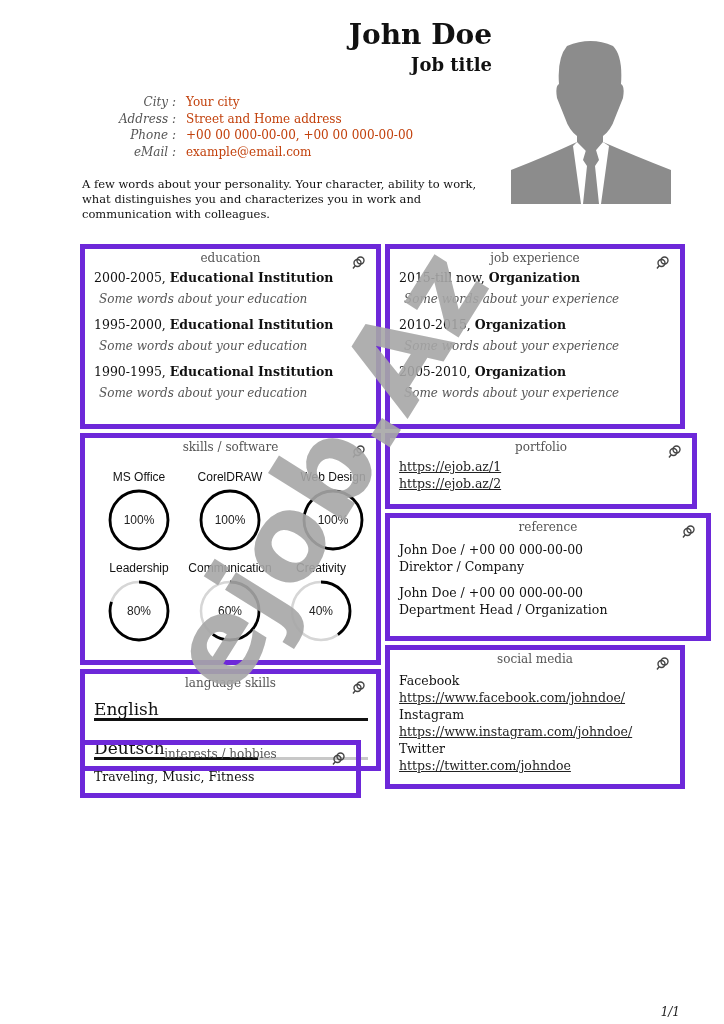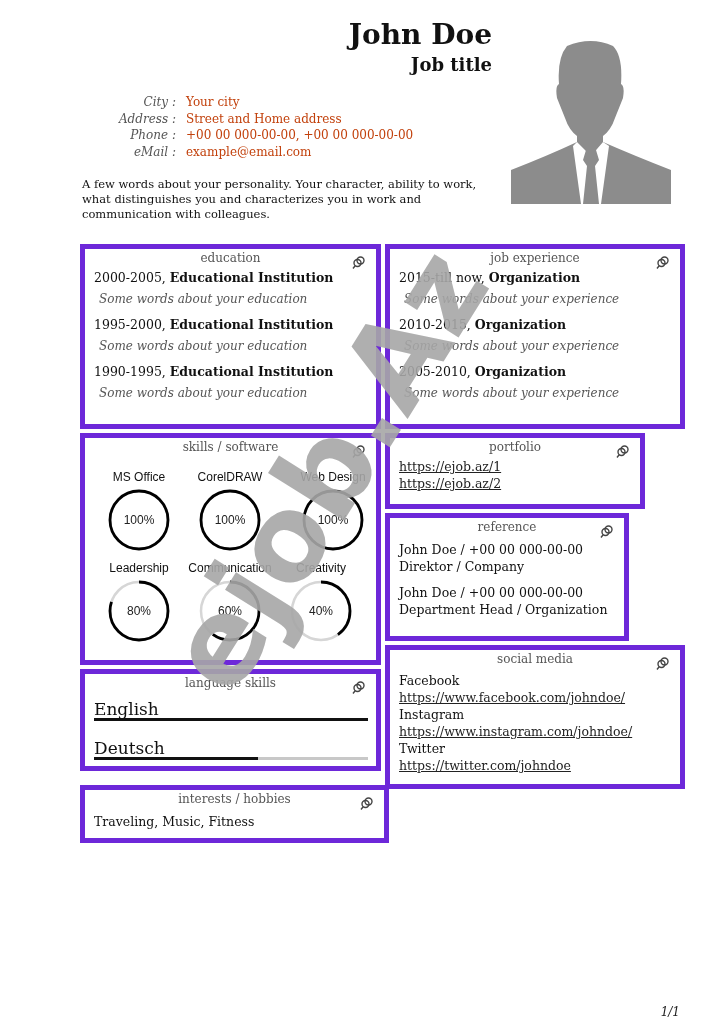--- a/index.html
+++ b/index.html
@@ -175,34 +175,34 @@
         <div class="sname">Creativity</div>
         <svg width="66" height="66">
           <circle cx="33" cy="33" r="29" fill="none" stroke="#d6d6d6" stroke-width="2.5"></circle>
           <circle cx="33" cy="33" r="29" fill="none" stroke="#000" stroke-width="2.8" stroke-dasharray="72.88494956328321 182.212373908208" transform="rotate(-90 33 33)"></circle>
           <text x="33" y="37" text-anchor="middle" font-family="Liberation Sans, sans-serif" font-size="12" fill="#222">40%</text>
         </svg>
       </div>
     </div>
 </div>
 
-<div class="box" style="left:385px; top:433px; width:260px; height:76px;">
+<div class="box" style="left:385px; top:433px; width:312px; height:76px;">
   <div class="btitle">portfolio</div>
   <svg class="link-icon" viewBox="0 0 14 14">
       <circle cx="8.5" cy="5.5" r="3.5" fill="none" stroke="#444" stroke-width="1.4"></circle>
       <circle cx="5.5" cy="8" r="3.5" fill="none" stroke="#444" stroke-width="1.4"></circle>
       <line x1="3" y1="11" x2="1" y2="13.5" stroke="#444" stroke-width="1.4"></line>
     </svg>
   <div class="plain" style="margin-top:4px;">
     <div><a>https://ejob.az/1</a></div>
     <div><a>https://ejob.az/2</a></div>
   </div>
 </div>
 
-<div class="box" style="left:385px; top:513px; width:244px; height:128px;">
+<div class="box" style="left:385px; top:513px; width:326px; height:128px;">
   <div class="btitle">reference</div>
   <svg class="link-icon" viewBox="0 0 14 14">
       <circle cx="8.5" cy="5.5" r="3.5" fill="none" stroke="#444" stroke-width="1.4"></circle>
       <circle cx="5.5" cy="8" r="3.5" fill="none" stroke="#444" stroke-width="1.4"></circle>
       <line x1="3" y1="11" x2="1" y2="13.5" stroke="#444" stroke-width="1.4"></line>
     </svg>
   <div class="plain" style="margin-top:7px;">
     <div>
       <div>John Doe / +00 00 000-00-00</div>
       <div>Direktor / Company</div>
@@ -228,21 +228,21 @@
       </div>
   </div>
   <div class="lang-row" style="top:67px;">
     <div class="lname">Deutsch</div>
     <div class="bar">
         <div class="fill" style="width: 60%;"></div>
       </div>
   </div>
 </div>
 
-<div class="box" style="left:80px; top:785px; width:309px; height:58px;">
+<div class="box" style="left:80px; top:740px; width:281px; height:58px;">
   <div class="btitle">interests / hobbies</div>
   <svg class="link-icon" viewBox="0 0 14 14">
       <circle cx="8.5" cy="5.5" r="3.5" fill="none" stroke="#444" stroke-width="1.4"></circle>
       <circle cx="5.5" cy="8" r="3.5" fill="none" stroke="#444" stroke-width="1.4"></circle>
       <line x1="3" y1="11" x2="1" y2="13.5" stroke="#444" stroke-width="1.4"></line>
     </svg>
   <div class="plain" style="margin-top:7px;">Traveling, Music, Fitness</div>
 </div>
 
 <div class="box" style="left:385px; top:645px; width:300px; height:144px;">

